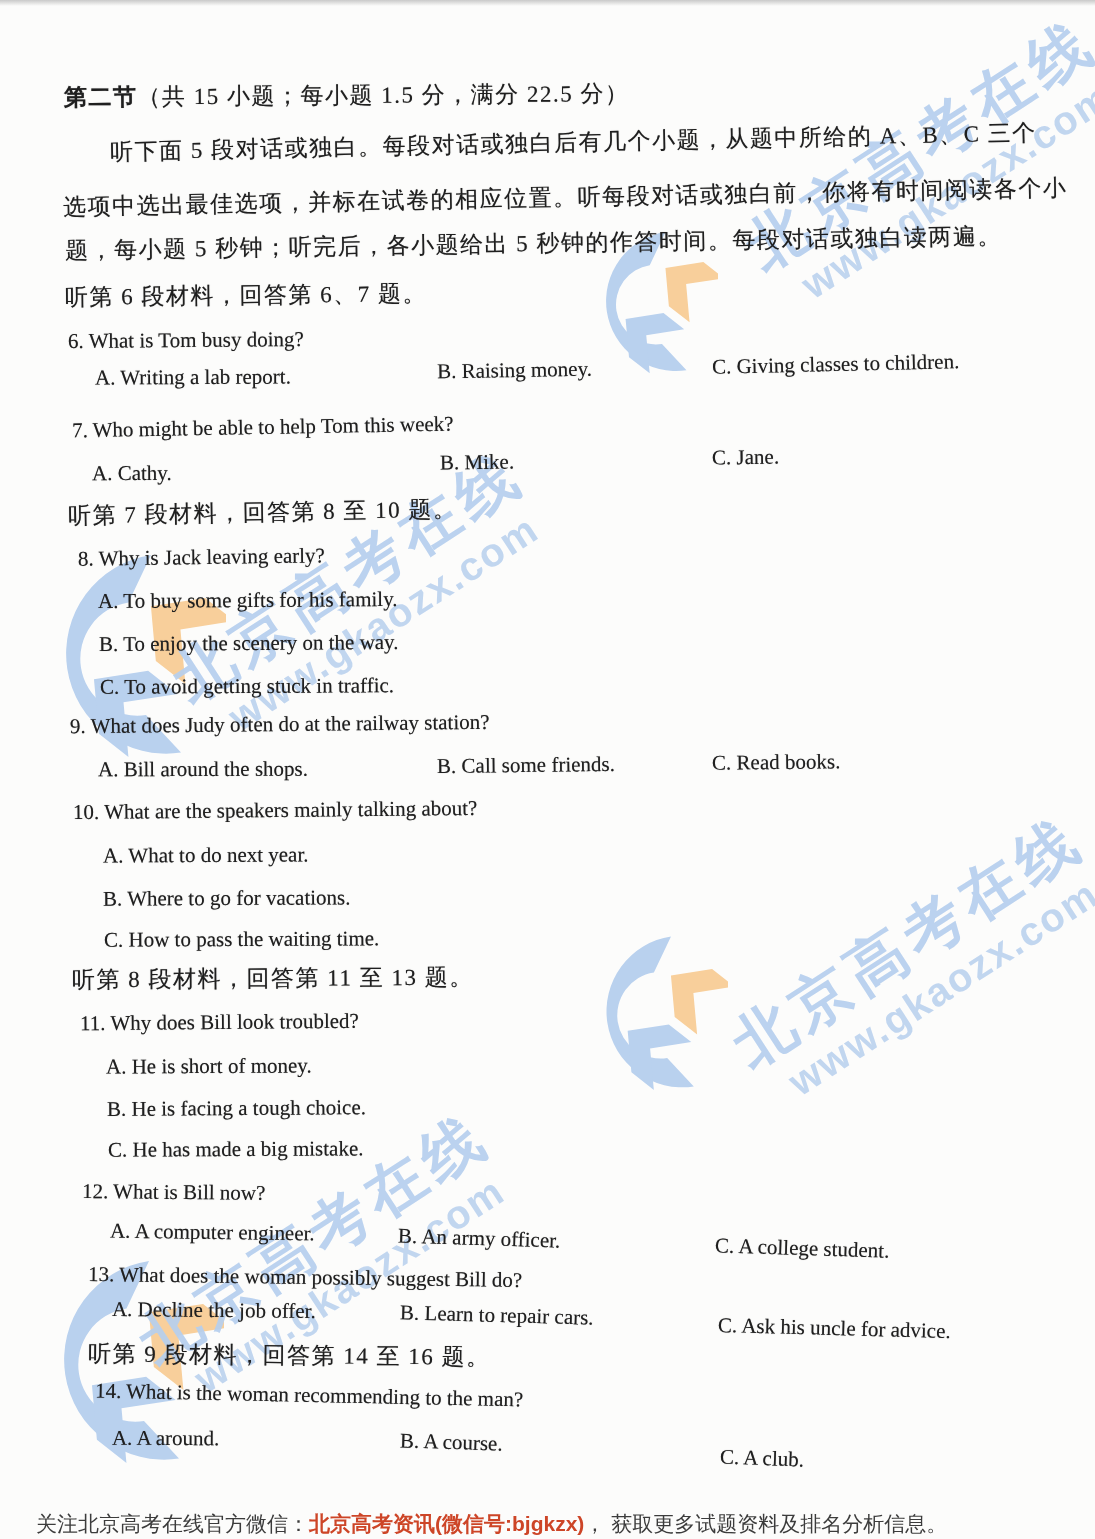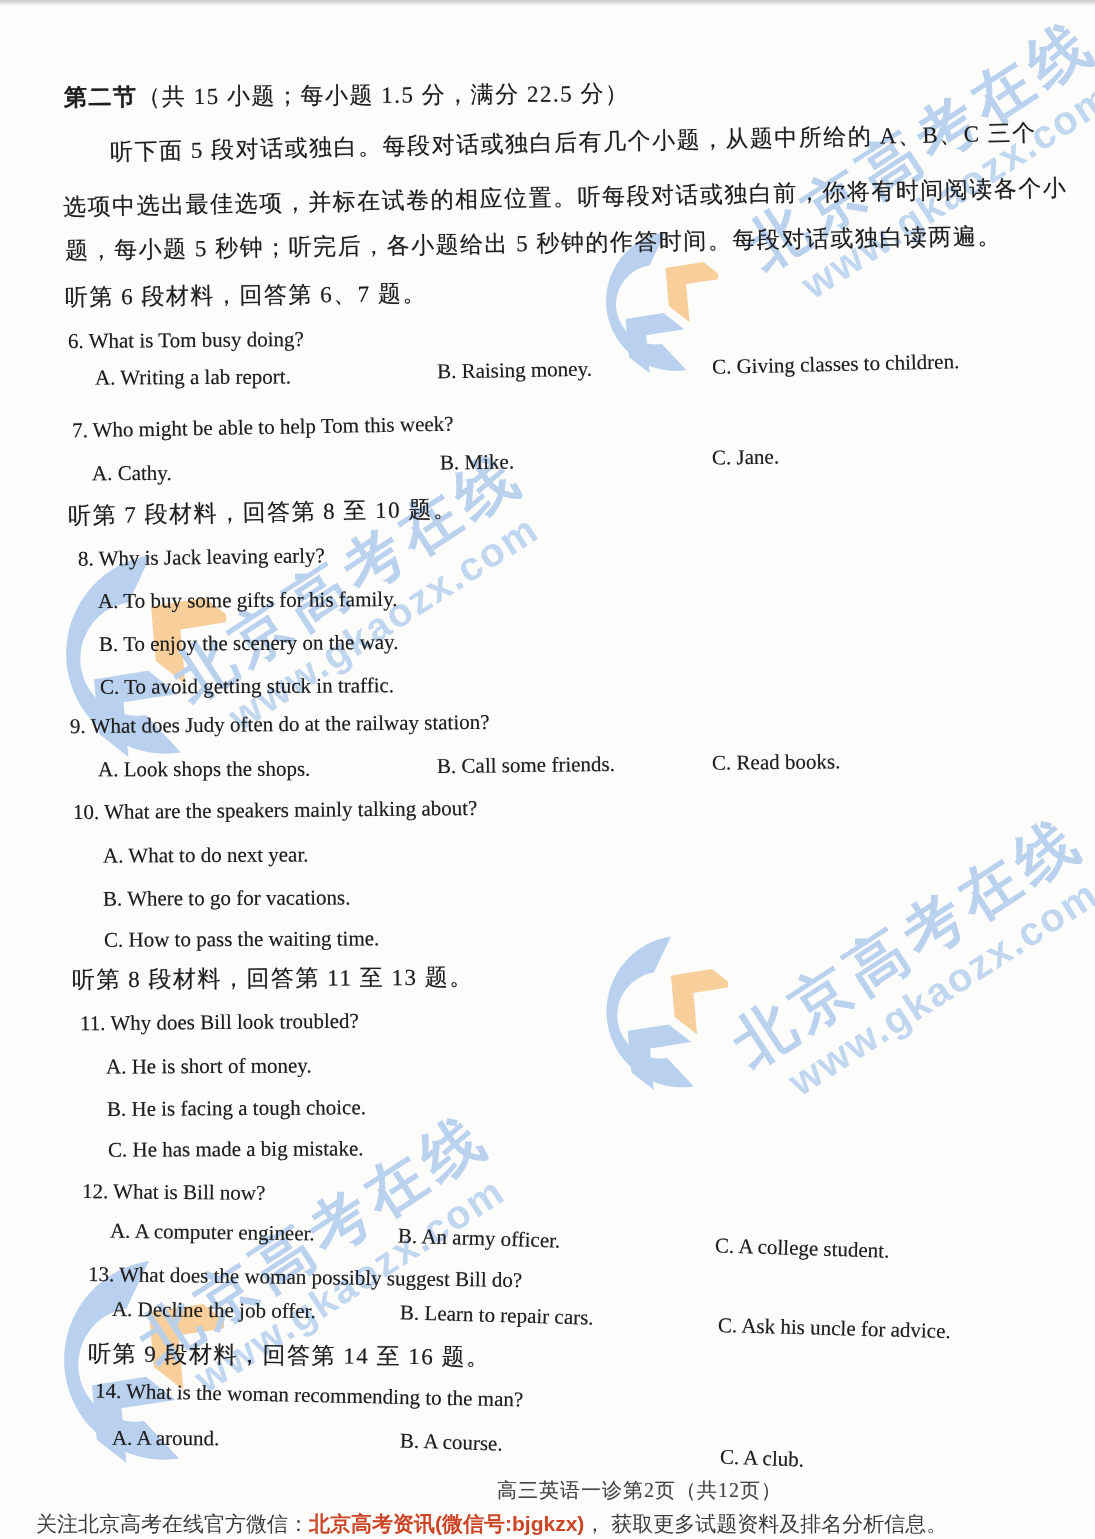--- a/index.html
+++ b/index.html
@@ -173,21 +173,21 @@
 
   <div id="m7" class="txt cjk">听第 7 段材料，回答第 8 至 10 题。</div>
 
   <div id="q8" class="txt eng">8. Why is Jack leaving early?</div>
   <div id="q8a" class="txt eng">A. To buy some gifts for his family.</div>
   <div id="q8b" class="txt eng">B. To enjoy the scenery on the way.</div>
   <div id="q8c" class="txt eng">C. To avoid getting stuck in traffic.</div>
 
   <div id="q9" class="txt eng">9. What does Judy often do at the railway station?</div>
   <div id="q9r" class="optrow">
-    <span id="q9a" class="opt txt eng">A. Look shops the shops.</span>
+    <span id="q9a" class="opt txt eng">A. Bill around the shops.</span>
     <span id="q9b" class="opt txt eng">B. Call some friends.</span>
     <span id="q9c" class="opt txt eng">C. Read books.</span>
   </div>
 
   <div id="q10" class="txt eng">10. What are the speakers mainly talking about?</div>
   <div id="q10a" class="txt eng">A. What to do next year.</div>
   <div id="q10b" class="txt eng">B. Where to go for vacations.</div>
   <div id="q10c" class="txt eng">C. How to pass the waiting time.</div>
 
   <div id="m8" class="txt cjk">听第 8 段材料，回答第 11 至 13 题。</div>
@@ -213,17 +213,16 @@
 
   <div id="m9" class="txt cjk">听第 9 段材料，回答第 14 至 16 题。</div>
 
   <div id="q14" class="txt eng">14. What is the woman recommending to the man?</div>
   <div id="q14r" class="optrow">
     <span id="q14a" class="opt txt eng">A. A around.</span>
     <span id="q14b" class="opt txt eng">B. A course.</span>
     <span id="q14c" class="opt txt eng">C. A club.</span>
   </div>
 
-  <div id="page-info" class="txt">高三英语一诊第2页（共12页）</div>
   <div id="notice">
     <span>关注北京高考在线官方微信：</span><span class="hl">北京高考资讯(微信号:bjgkzx)</span><span>， 获取更多试题资料及排名分析信息。</span>
   </div>
 </div>
 
 </body></html>

